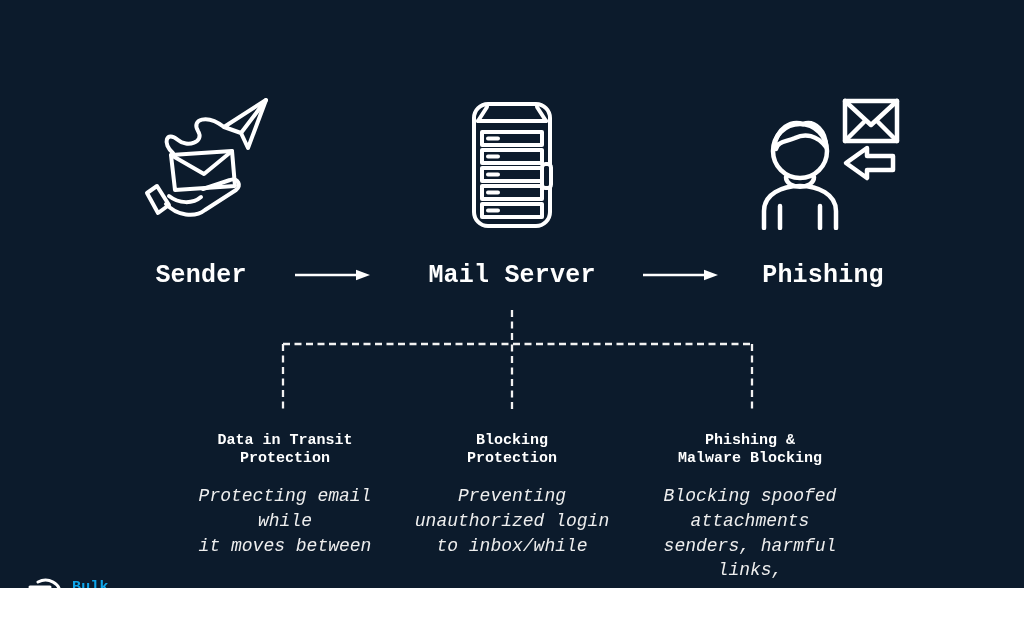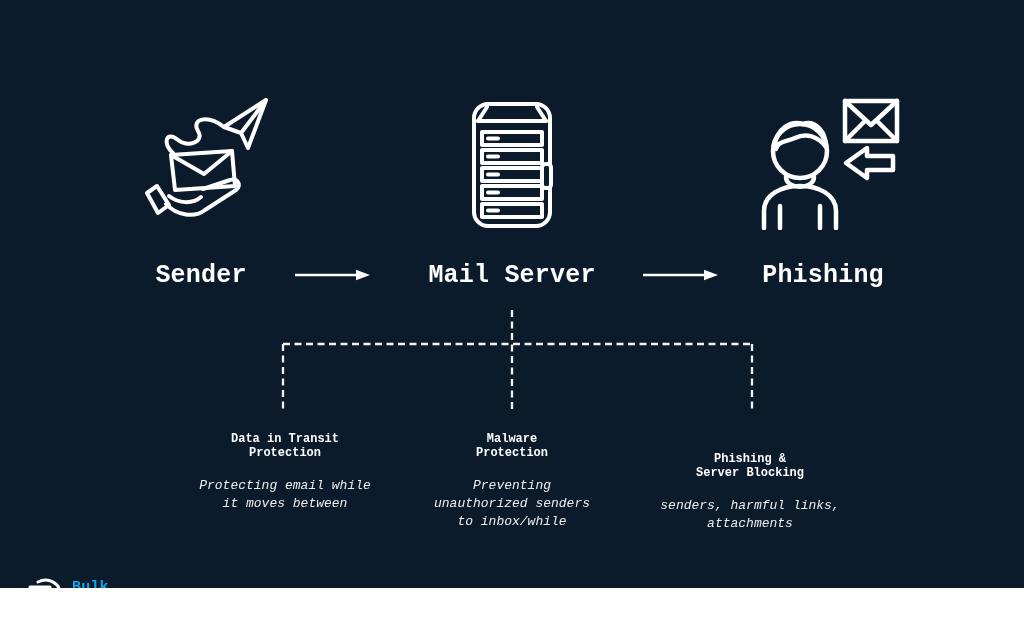--- a/index.html
+++ b/index.html
@@ -11,22 +11,22 @@
   }
   .icon-wrap{position:absolute;}
   .icon-wrap svg{display:block;}
   .node-label{
     position:absolute;top:258px;height:36px;line-height:36px;
     text-align:center;font-size:25px;font-weight:700;color:#ffffff;
     letter-spacing:0.2px;
   }
   .flow-arrow{position:absolute;top:267px;}
   .col{position:absolute;width:210px;text-align:center;}
-  .col-title{font-size:12px;font-weight:700;line-height:1.2;color:#ffffff;}
-  .col-desc{margin-top:16px;font-size:13px;font-style:italic;line-height:1.38;color:#eeeeee;}
+  .col-title{font-size:15px;font-weight:700;line-height:1.2;color:#ffffff;}
+  .col-desc{margin-top:16px;font-size:18px;font-style:italic;line-height:1.38;color:#eeeeee;}
   .connector{position:absolute;left:0;top:300px;}
   .connector line{stroke:#f2f2f2;stroke-width:2.3;stroke-dasharray:7 4.5;}
   .logo{position:absolute;left:28px;top:575px;display:flex;align-items:center;}
   .logo-text{margin-left:8px;font-size:15px;font-weight:700;line-height:1.18;color:#0ea5e9;letter-spacing:0.2px;}
   .stroke-icon{fill:none;stroke:#ffffff;stroke-linecap:round;stroke-linejoin:round;}
 </style>
 </head>
 <body>
 
 <div class="canvas">
@@ -116,38 +116,39 @@
       <div>Protection</div>
     </div>
     <div class="col-desc">
       <div>Protecting email while</div>
       <div>it moves between</div>
     </div>
   </div>
 
   <div class="col" style="left:407px;top:432px;">
     <div class="col-title">
-      <div>Malware</div>
+      <div>Blocking</div>
       <div>Protection</div>
     </div>
     <div class="col-desc">
       <div>Preventing</div>
-      <div>unauthorized senders</div>
+      <div>unauthorized login</div>
       <div>to inbox/while</div>
     </div>
   </div>
 
-  <div class="col" style="left:645px;top:432px;margin-top:20px;">
+  <div class="col" style="left:645px;top:432px;">
     <div class="col-title">
       <div>Phishing &amp;</div>
-      <div>Server Blocking</div>
+      <div>Malware Blocking</div>
     </div>
     <div class="col-desc">
+      <div>Blocking spoofed</div>
+      <div>attachments</div>
       <div>senders, harmful links,</div>
-      <div>attachments</div>
     </div>
   </div>
 
   <div class="logo">
     <span>
       <svg width="36" height="38" viewBox="0 0 36 38" class="stroke-icon" stroke-width="3">
         <path d="M10 7 C20 2 33 8 32 20 C31 32 20 37 12 34 C5 31 3 24 5 19"></path>
         <path d="M2 12 H22"></path>
         <path d="M12 19 H25"></path>
         <path d="M13 25 H23"></path>

